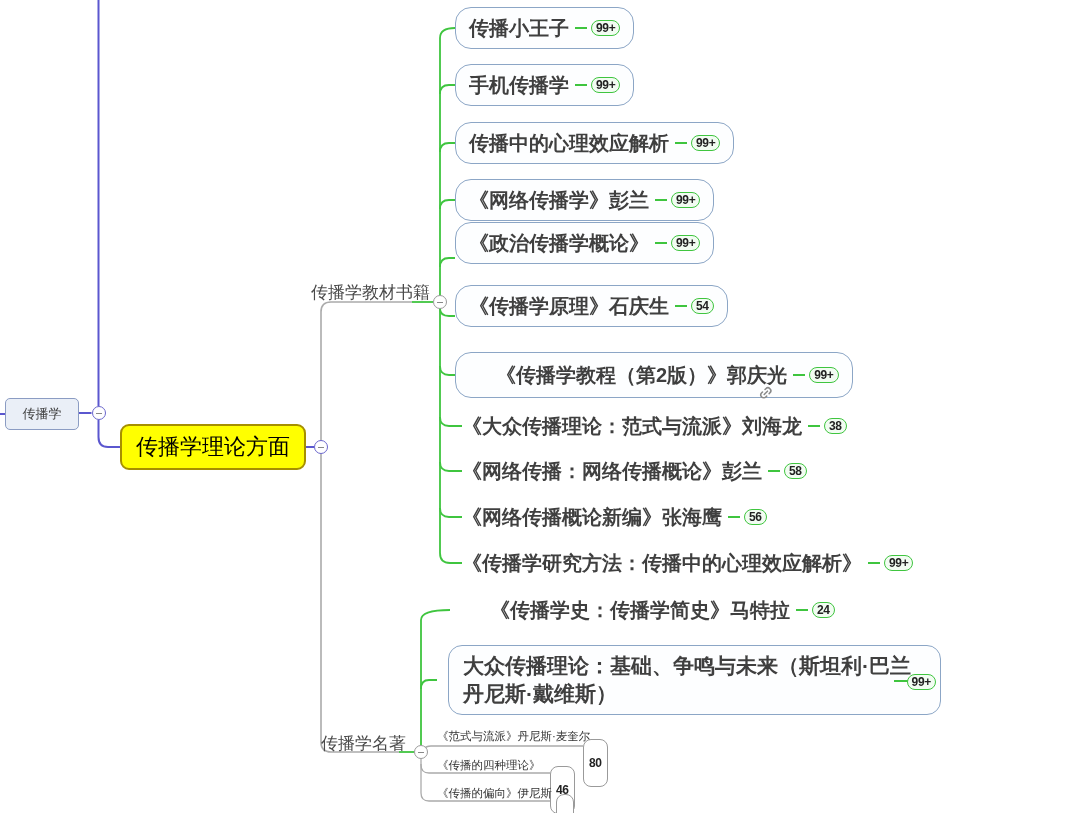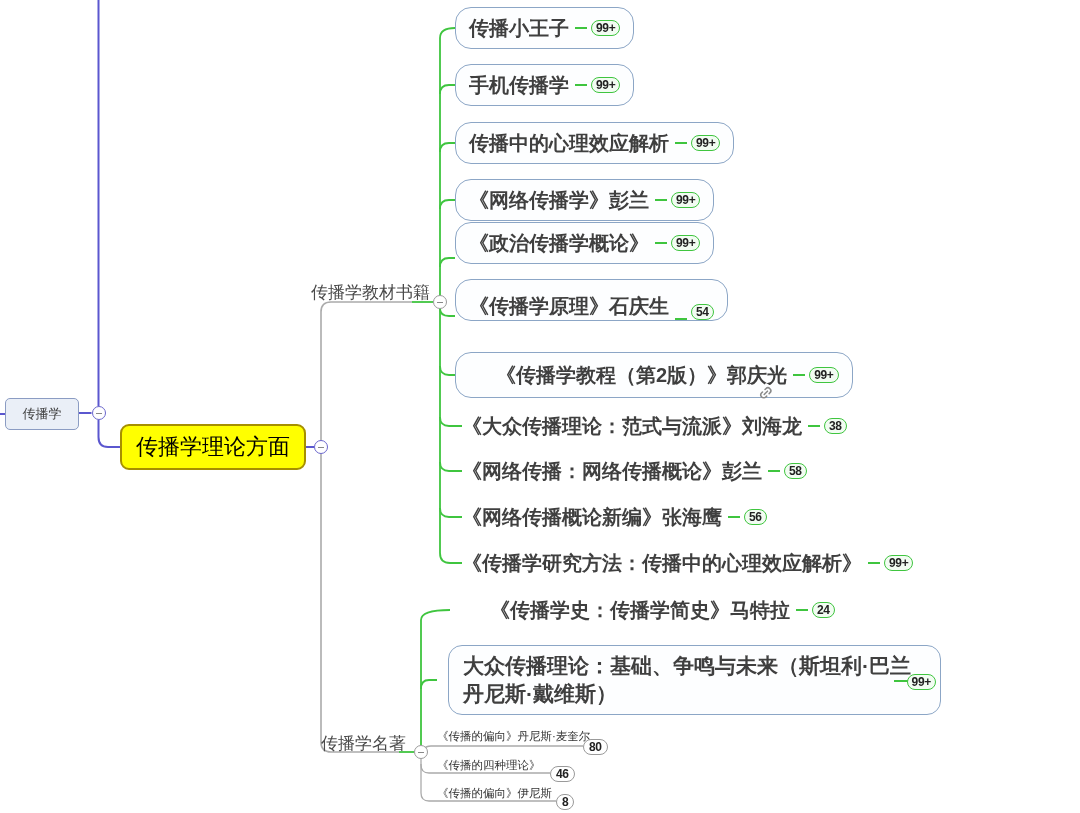--- a/index.html
+++ b/index.html
@@ -31,21 +31,21 @@
   .titem{
     left:462px;display:inline-flex;align-items:center;height:24px;
     font-size:20px;font-weight:700;color:#3f3f3f;white-space:nowrap;
   }
   .dash{display:inline-block;width:12px;height:2px;background:#3fc53f;margin:0 4px 0 6px;flex:none;}
   .badge{
     display:inline-flex;align-items:center;justify-content:center;height:14px;
     padding:0 4px;border:1.2px solid #3fc53f;border-radius:8px;background:#f2fcf2;
     font-size:12px;font-weight:700;color:#222;letter-spacing:-0.3px;white-space:nowrap;flex:none;
   }
-  .badge.gray{border-color:#9a9a9a;background:#fff;position:absolute;z-index:3;padding:0 5px;}
+  .badge.gray{border-color:#9a9a9a;background:#fff;position:absolute;z-index:3;padding:16px 5px;}
   
   .bigbox{
     left:448px;top:645px;width:493px;height:70px;padding:6px 14px;
     background:#fdfeff;border:1.4px solid #8ca6c6;border-radius:14px;
     font-size:21px;line-height:28px;font-weight:700;color:#3f3f3f;
   }
   .bigbox .dash{position:absolute;right:30px;top:34px;width:16px;margin:0;}
   .bigbox .badge{position:absolute;right:4px;top:28px;}
   
   .branch-label{position:absolute;z-index:3;font-size:17px;color:#4a4a4a;white-space:nowrap;}
@@ -132,21 +132,21 @@
   <div class="node tbox" style="top:179px;">
     <span>《网络传播学》彭兰</span>
     <span class="dash"></span>
     <span class="badge">99+</span>
   </div>
   <div class="node tbox" style="top:222px;">
     <span>《政治传播学概论》</span>
     <span class="dash"></span>
     <span class="badge">99+</span>
   </div>
-  <div class="node tbox" style="top:279px;align-items:flex-end;">
+  <div class="node tbox" style="top:285px;">
     <span>《传播学原理》石庆生</span>
     <span class="dash"></span>
     <span class="badge">54</span>
   </div>
   <div class="node tbox" style="top:352px;height:46px;position:absolute;padding-left:40px;">
     <span>《传播学教程（第2版）》郭庆光</span>
     <span class="dash"></span>
     <span class="badge">99+</span>
     <span class="linkicon">
       <svg width="14" height="14" viewBox="0 0 24 24" fill="none" stroke="#8a8a8a" stroke-width="2.6" stroke-linecap="round">
@@ -183,21 +183,21 @@
     <span class="dash"></span>
     <span class="badge">24</span>
   </div>
 
   <div class="node bigbox">
     <span>大众传播理论：基础、争鸣与未来（斯坦利·巴兰 丹尼斯·戴维斯）</span>
     <span class="dash"></span>
     <span class="badge">99+</span>
   </div>
 
-  <div class="small-item" style="left:437px;top:729px;">《传播的偏向》丹尼斯·麦奎尔</div>
+  <div class="small-item" style="left:437px;top:729px;">《范式与流派》丹尼斯·麦奎尔</div>
   <span class="badge gray" style="left:583px;top:739px;">80</span>
 
   <div class="small-item" style="left:437px;top:758px;">《传播的四种理论》</div>
   <span class="badge gray" style="left:550px;top:766px;">46</span>
 
   <div class="small-item" style="left:437px;top:786px;">《传播的偏向》伊尼斯</div>
   <span class="badge gray" style="left:556px;top:794px;">8</span>
 
 </div>
 

